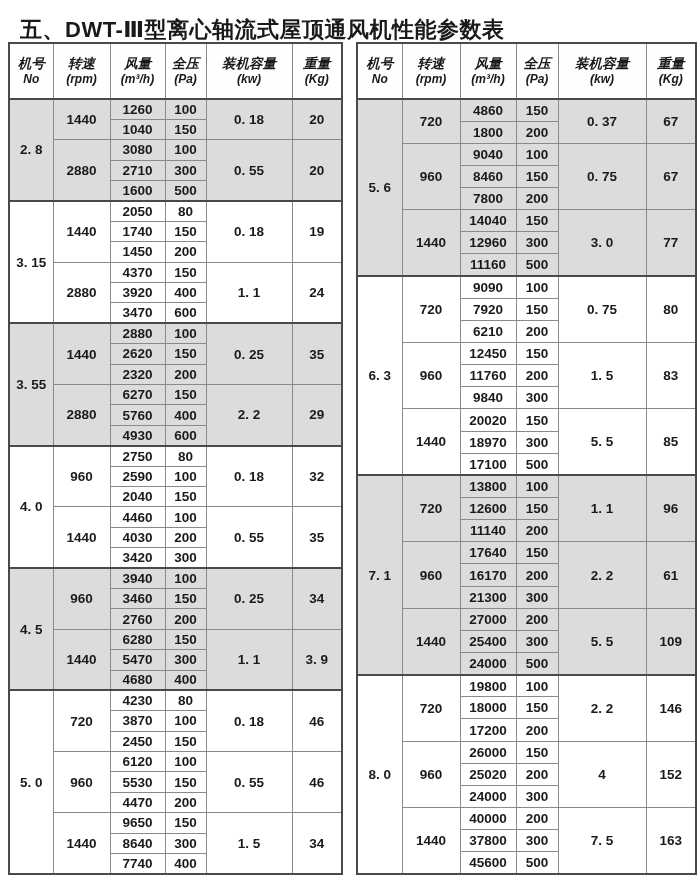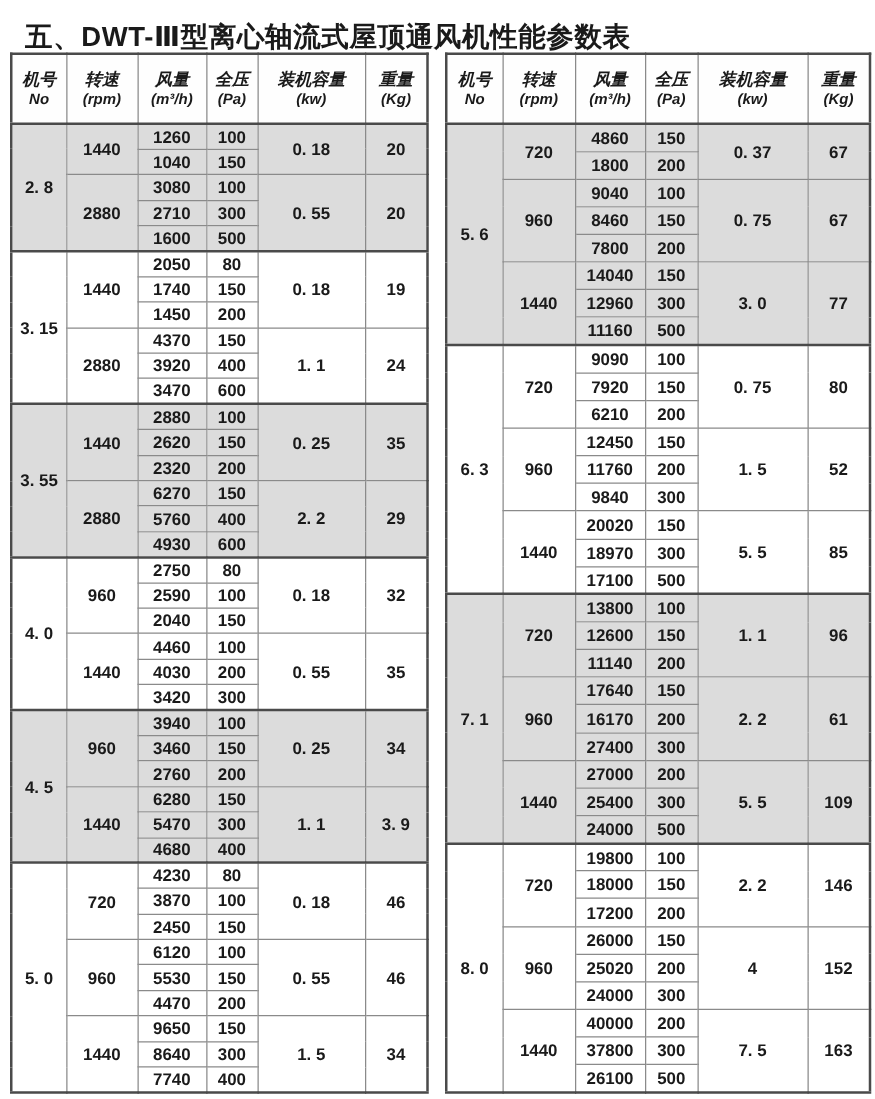--- a/index.html
+++ b/index.html
@@ -401,21 +401,21 @@
           </tr>
           <tr>
             <td>6210</td>
             <td>200</td>
           </tr>
           <tr>
             <td rowspan="3">960</td>
             <td>12450</td>
             <td>150</td>
             <td rowspan="3">1. 5</td>
-            <td rowspan="3">52</td>
+            <td rowspan="3">83</td>
           </tr>
           <tr>
             <td>11760</td>
             <td>200</td>
           </tr>
           <tr>
             <td>9840</td>
             <td>300</td>
           </tr>
           <tr>
@@ -456,21 +456,21 @@
             <td>17640</td>
             <td>150</td>
             <td rowspan="3">2. 2</td>
             <td rowspan="3">61</td>
           </tr>
           <tr>
             <td>16170</td>
             <td>200</td>
           </tr>
           <tr>
-            <td>27400</td>
+            <td>21300</td>
             <td>300</td>
           </tr>
           <tr>
             <td rowspan="3">1440</td>
             <td>27000</td>
             <td>200</td>
             <td rowspan="3">5. 5</td>
             <td rowspan="3">109</td>
           </tr>
           <tr>
@@ -519,19 +519,19 @@
             <td>40000</td>
             <td>200</td>
             <td rowspan="3">7. 5</td>
             <td rowspan="3">163</td>
           </tr>
           <tr>
             <td>37800</td>
             <td>300</td>
           </tr>
           <tr>
-            <td>26100</td>
+            <td>45600</td>
             <td>500</td>
           </tr>
         </tbody>
       </table>
     </div>
 </div>
 
 </body></html>

